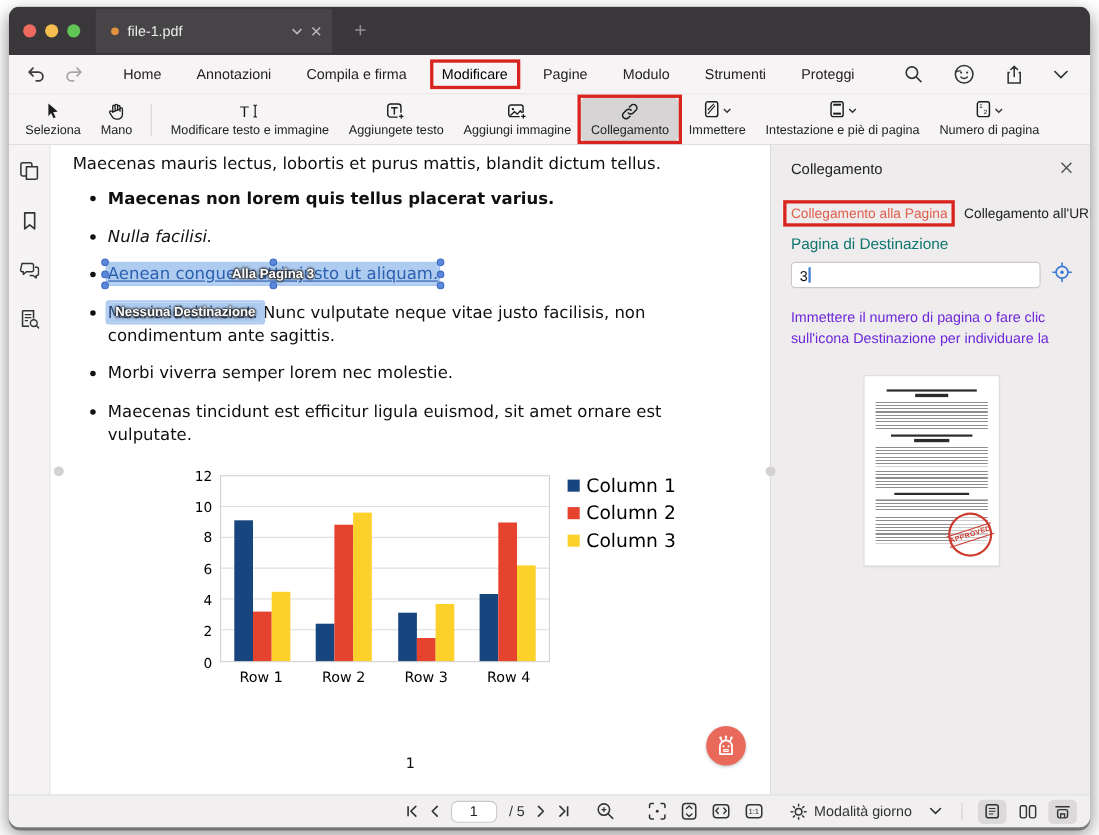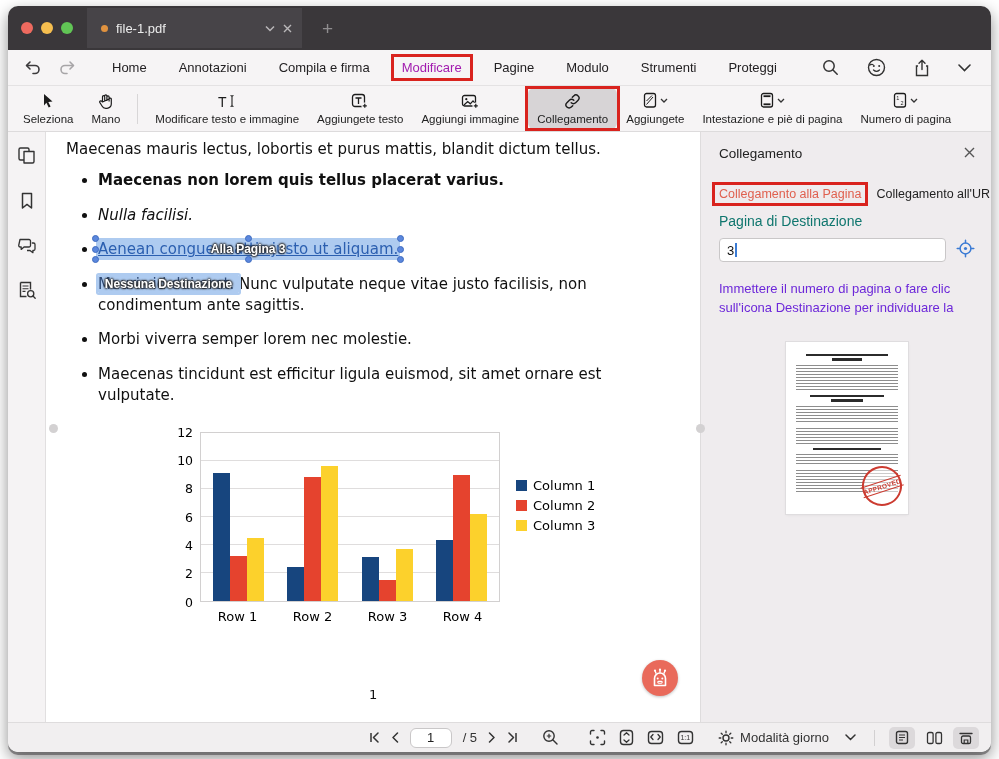--- a/index.html
+++ b/index.html
@@ -19,21 +19,21 @@
   .tab .dot { width:7px; height:7px; border-radius:50%; background:#e0923f; flex:0 0 auto; }
   .tab .title { flex:1 1 auto; }
   .tab .ticon { color:#b9b7b9; font-size:12px; display:flex; align-items:center; }
   .newtab { color:#8f8d8f; font-size:19px; margin-left:20px; line-height:1; }
   
   .menurow { height:36px; background:#f6f4f5; border-bottom:1px solid #e4e2e3; display:flex; align-items:center; padding:0 20px 0 16px; flex:0 0 auto; }
   .menurow svg { display:block; }
   .undo-redo { display:flex; gap:18px; margin-right:36px; }
   .menu-items { display:flex; gap:32px; align-items:center; }
   .menu-item { font-size:13px; color:#232123; position:relative; white-space:nowrap; }
-  .menu-item.active { color:#a21caf; }
+  .menu-item.active { color:#000000; }
   .menu-right { margin-left:auto; display:flex; gap:28px; align-items:center; }
   
   .red-box { position:absolute; border:3px solid #d9231e; pointer-events:none; z-index:6; }
   .rb-menu { inset:-6px -11px; }
   .rb-tool { inset:-2px -3px; }
   .rb-tab  { inset:-5px -7px; }
   
   .toolbar { height:46px; background:#f6f4f5; border-bottom:1px solid #dddbdc; display:flex; align-items:center; padding:0 6px; flex:0 0 auto; }
   .tool { display:flex; flex-direction:column; align-items:center; gap:3px; padding:4px 9px; font-size:11.5px; color:#222; position:relative; border-radius:6px; white-space:nowrap; }
   .tool .ticn { height:18px; display:flex; align-items:center; gap:3px; }
@@ -64,21 +64,21 @@
   .chart-row { display:flex; }
   .chart-y-axis { position:relative; width:28px; height:170px; }
   .ytick { position:absolute; right:7px; font-size:12.5px; color:#000; }
   .chart-plot { position:relative; width:300px; height:170px; border:1px solid #d2d0d0; background:#fff; }
   .gridline { position:absolute; left:0; right:0; height:1px; background:#dfdddd; }
   .bar-groups { position:absolute; inset:0; display:flex; }
   .bar-group { flex:1; display:flex; align-items:flex-end; justify-content:center; }
   .bar { width:17px; }
   .chart-x-axis { display:flex; width:300px; margin-left:28px; margin-top:7px; }
   .xtick { flex:1; text-align:center; font-size:13px; color:#000; }
-  .chart-legend { margin-left:16px; margin-top:46px; display:flex; flex-direction:column; gap:5px; font-size:13px; color:#000; }
+  .chart-legend { margin-left:16px; display:flex; flex-direction:column; gap:5px; font-size:17px; color:#000; }
   .legend-item { display:flex; align-items:center; gap:6px; }
   .swatch { width:11px; height:11px; display:inline-block; }
   .page-num { position:absolute; bottom:20px; left:0; right:0; text-align:center; font-size:13px; color:#111; }
   .robot-btn { position:absolute; right:22px; bottom:26px; width:36px; height:36px; border-radius:50%; background:#e96a5b; display:flex; align-items:center; justify-content:center; box-shadow:0 1px 3px rgba(0,0,0,.25); }
   
   .panel { width:291px; background:#efecee; border-left:1px solid #dedcdd; padding:14px 16px 0 18px; position:relative; flex:0 0 auto; }
   .panel-head { display:flex; align-items:center; justify-content:space-between; font-size:13.5px; color:#222; }
   .panel-tabs { display:flex; gap:15px; margin-top:26px; font-size:12.5px; }
   .ptab { color:#222; position:relative; white-space:nowrap; }
   .ptab.selected { color:#e0604f; }
@@ -258,21 +258,21 @@
               <rect x="1.5" y="1.5" width="11" height="13.5" rx="2" fill="none" stroke="#1c1c1c" stroke-width="1.3"></rect>
               <path d="M3.5 12.5L10 5m-6.5 4L9 3.5" stroke="#1c1c1c" stroke-width="1"></path>
             </svg>
         </span>
         <span class="chev">
           <svg width="8" height="6" viewBox="0 0 8 6">
               <path d="M1 1l3 3 3-3" fill="none" stroke="#333" stroke-width="1.3"></path>
             </svg>
         </span>
       </span>
-      <span>Aggiungete</span>
+      <span>Immettere</span>
     </div>
     <div class="tool">
       <span class="ticn">
         <span>
           <svg width="14" height="17" viewBox="0 0 14 17">
               <rect x="1.5" y="1.5" width="11" height="13.5" rx="2" fill="none" stroke="#1c1c1c" stroke-width="1.3"></rect>
               <rect x="3.5" y="3.3" width="7" height="1.8" fill="#1c1c1c"></rect>
               <rect x="3.5" y="11.4" width="7" height="1.8" fill="#1c1c1c"></rect>
             </svg>
         </span>

